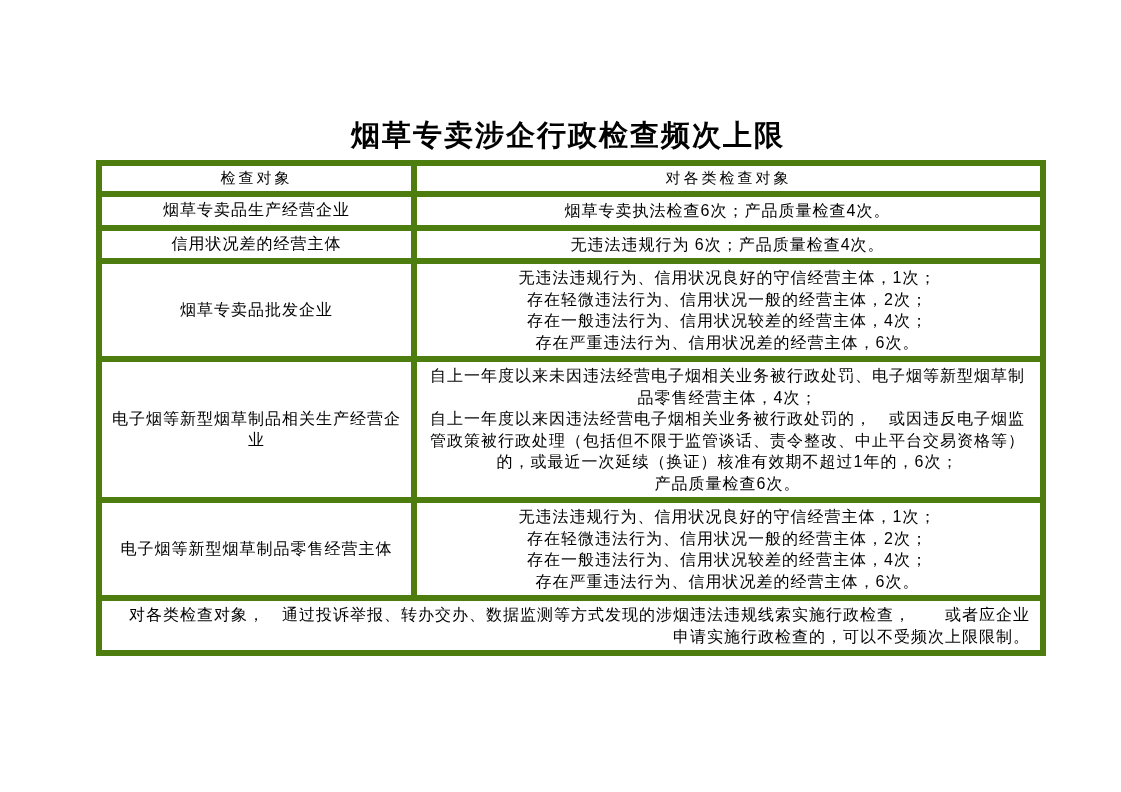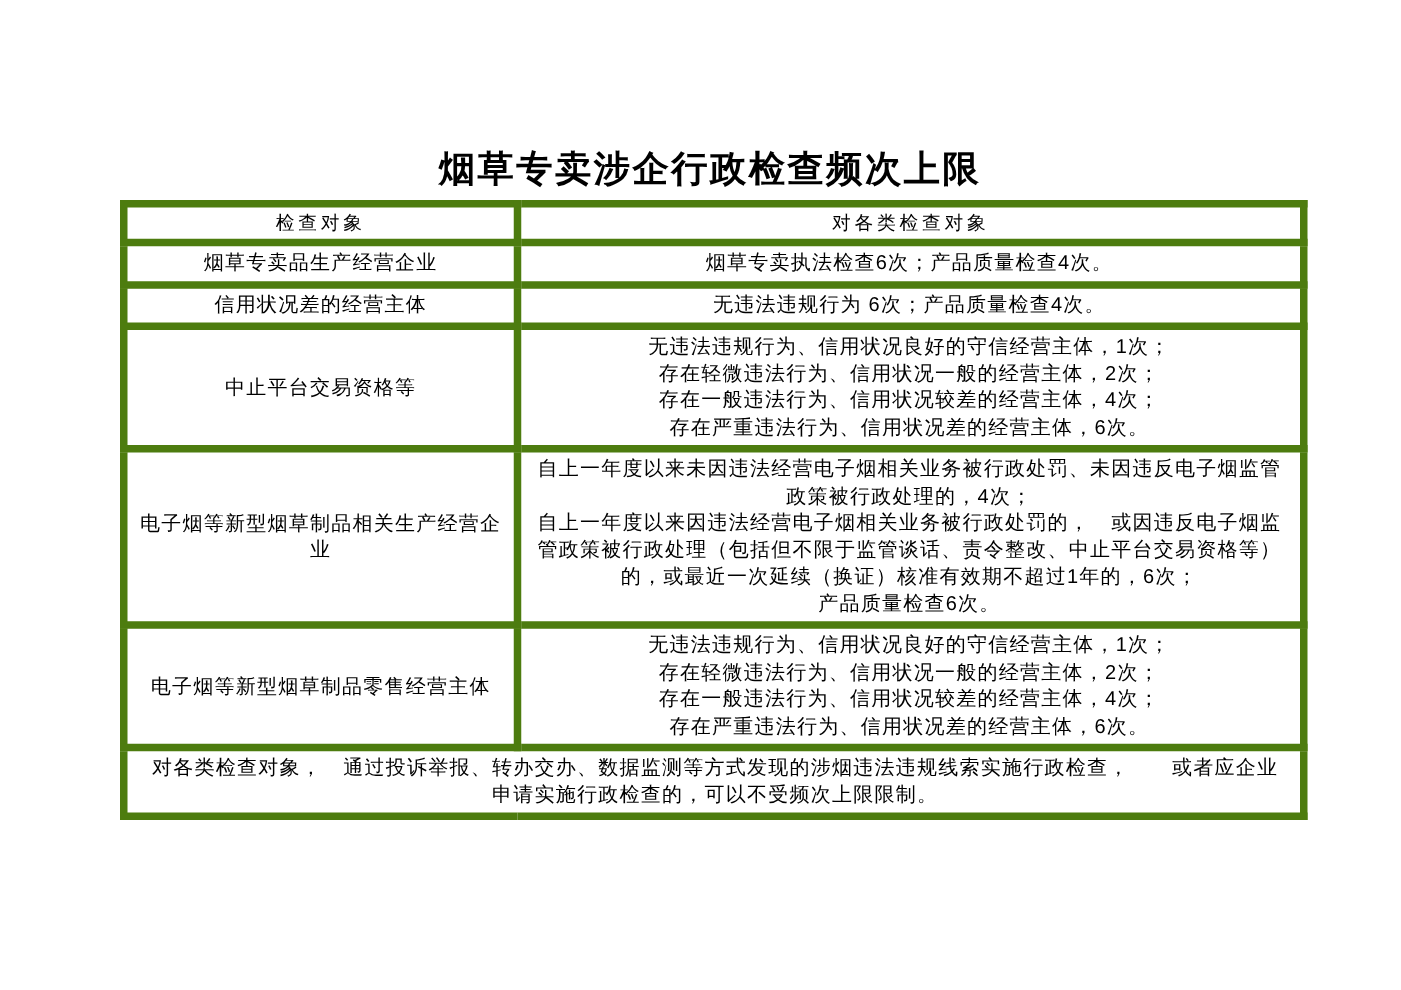--- a/index.html
+++ b/index.html
@@ -58,21 +58,21 @@
     padding: 0 6px;
   }
   .td-limit {
     text-align: center;
     padding: 3px 10px 3px 8px;
   }
   .td-limit .line {
     line-height: 21.5px;
   }
   .td-footer {
-    text-align: center;
+    text-align: right;
     padding: 3px 10px 3px 12px;
     line-height: 21.5px;
   }
   .h31  { height: 31px; }
   .h30  { height: 30px; }
   .h87  { height: 87px; }
   .h126 { height: 126px; }
   .h45  { height: 45px; }
 </style>
 </head>
@@ -103,33 +103,33 @@
       </tr>
 
       <tr class="h30">
         <td class="td-target">信用状况差的经营主体</td>
         <td class="td-limit">
           <div class="line">无违法违规行为 6次；产品质量检查4次。</div>
         </td>
       </tr>
 
       <tr class="h87">
-        <td class="td-target">中止平台交易资格等</td>
+        <td class="td-target">烟草专卖品批发企业</td>
         <td class="td-limit">
           <div class="line">无违法违规行为、信用状况良好的守信经营主体，1次；</div>
           <div class="line">存在轻微违法行为、信用状况一般的经营主体，2次；</div>
           <div class="line">存在一般违法行为、信用状况较差的经营主体，4次；</div>
           <div class="line">存在严重违法行为、信用状况差的经营主体，6次。</div>
         </td>
       </tr>
 
       <tr class="h126">
         <td class="td-target">电子烟等新型烟草制品相关生产经营企业</td>
         <td class="td-limit">
-          <div class="line">自上一年度以来未因违法经营电子烟相关业务被行政处罚、未因违反电子烟监管政策被行政处理的，4次；</div>
+          <div class="line">自上一年度以来未因违法经营电子烟相关业务被行政处罚、电子烟等新型烟草制品零售经营主体，4次；</div>
           <div class="line">自上一年度以来因违法经营电子烟相关业务被行政处罚的，　或因违反电子烟监管政策被行政处理（包括但不限于监管谈话、责令整改、中止平台交易资格等）的，或最近一次延续（换证）核准有效期不超过1年的，6次；</div>
           <div class="line">产品质量检查6次。</div>
         </td>
       </tr>
 
 
       <tr class="h87">
         <td class="td-target">电子烟等新型烟草制品零售经营主体</td>
         <td class="td-limit">
           <div class="line">无违法违规行为、信用状况良好的守信经营主体，1次；</div>

